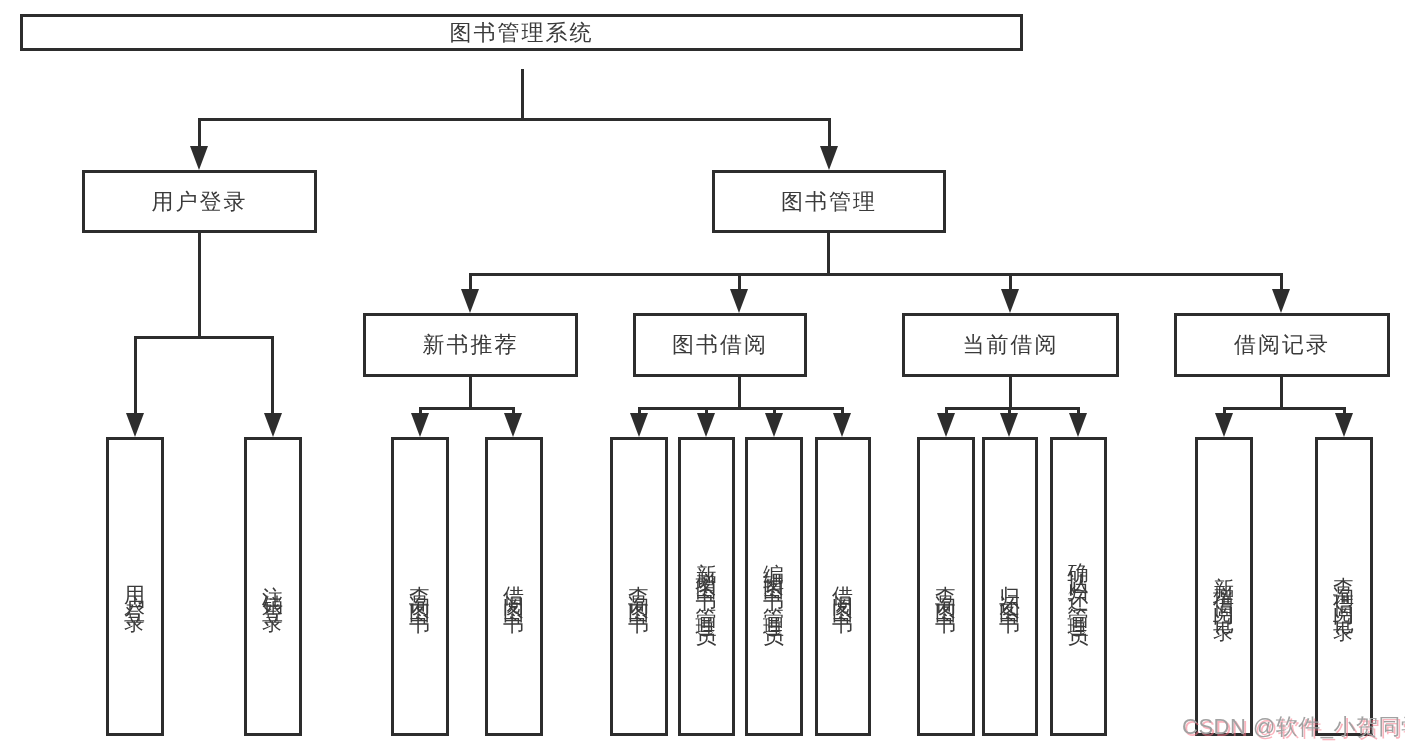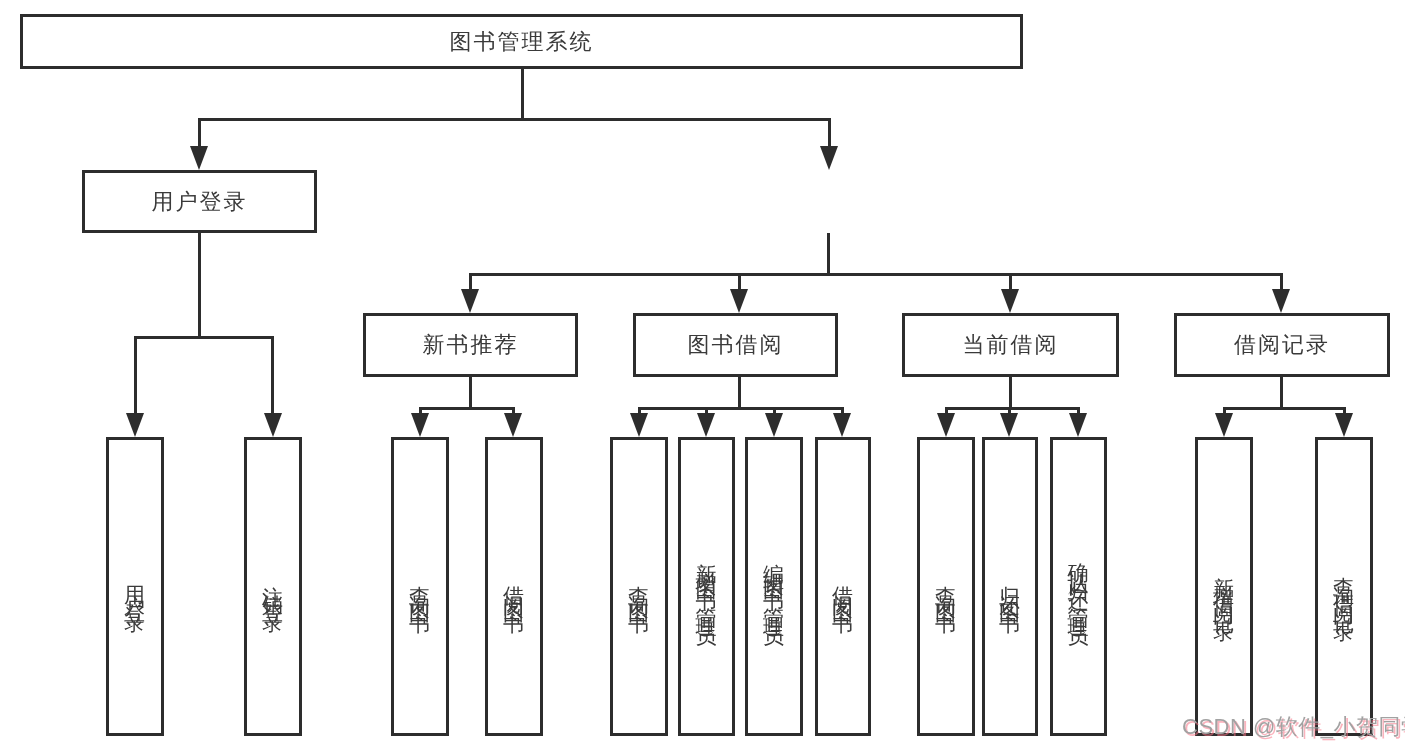--- a/index.html
+++ b/index.html
@@ -26,34 +26,37 @@
   .watermark{
     position:absolute;left:1182px;top:712px;font-size:22px;color:#a2a2a2;
     letter-spacing:0.5px;text-shadow:2px 2px 0 rgba(248,116,134,0.55);white-space:nowrap;
   }
 </style>
 </head>
 <body>
 
 <div id="canvas">
 
-  <div class="box" style="left:20px;top:14px;width:1003px;height:55px;">
+  <div class="box" style="left:20px;top:14px;width:1003px;height:37px;">
     <span>图书管理系统</span>
   </div>
 
   <div class="box" style="left:82px;top:170px;width:235px;height:63px;">
     <span>用户登录</span>
   </div>
 
+  <div class="box" style="left:712px;top:170px;width:234px;height:63px;">
+    <span>图书管理</span>
+  </div>
 
   <div class="box" style="left:363px;top:313px;width:215px;height:64px;">
     <span>新书推荐</span>
   </div>
 
-  <div class="box" style="left:633px;top:313px;width:205px;height:64px;font-family:Liberation Mono, monospace;">
+  <div class="box" style="left:633px;top:313px;width:174px;height:64px;font-family:Liberation Mono, monospace;">
     <span>图书借阅</span>
   </div>
 
   <div class="box" style="left:902px;top:313px;width:217px;height:64px;text-align:center;">
     <span>当前借阅</span>
   </div>
 
   <div class="box" style="left:1174px;top:313px;width:216px;height:64px;">
     <span>借阅记录</span>
   </div>

